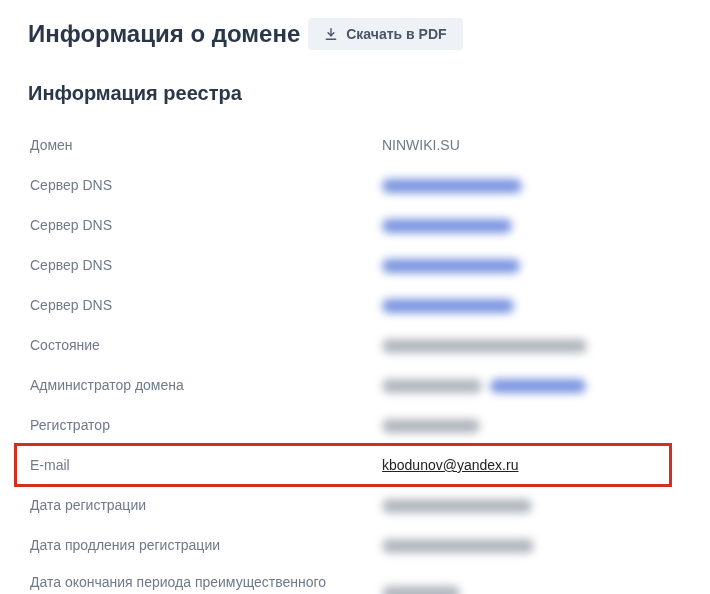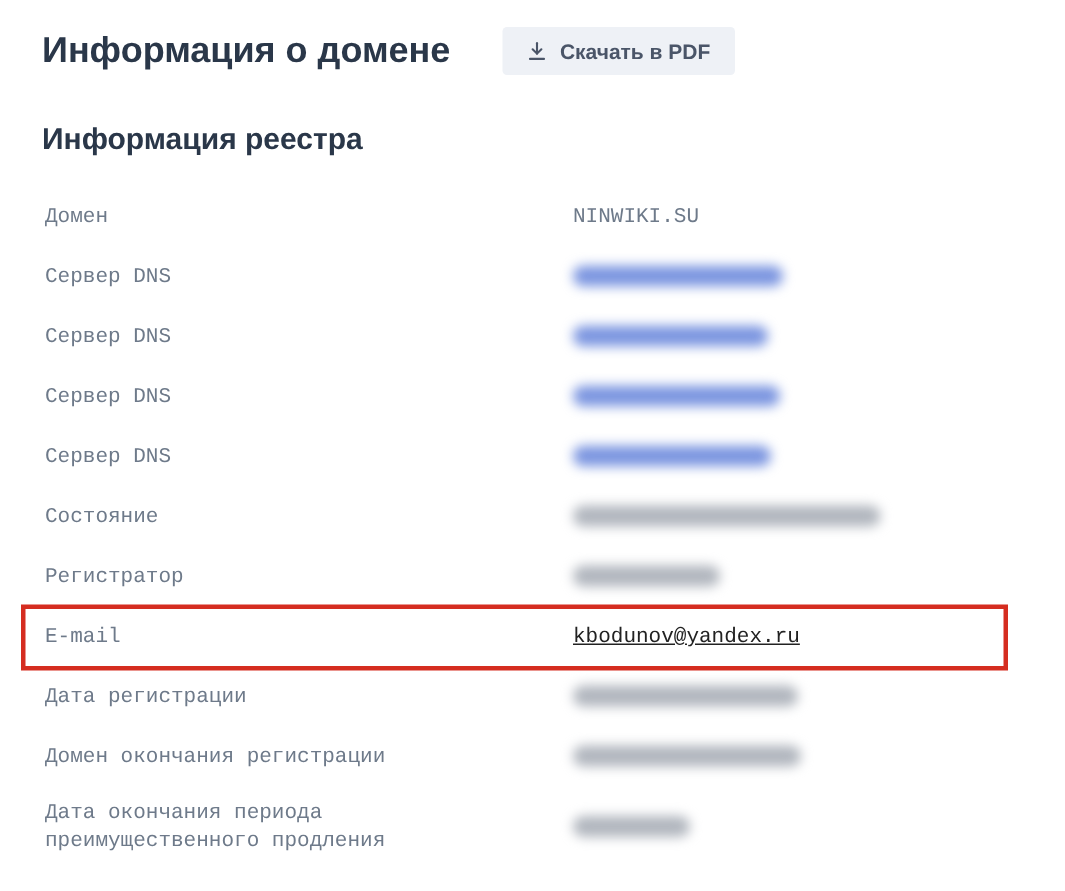--- a/index.html
+++ b/index.html
@@ -20,21 +20,21 @@
     height: 594px;
     background: #fff;
     font-family: Arial, Helvetica, sans-serif;
   }
   .page {
     padding: 18px 8px 0 28px;
   }
   .header-row {
     display: flex;
     align-items: center;
-    gap: 35px;
+    gap: 8px;
   }
   .page-title {
     font-size: 24px;
     font-weight: 700;
     color: var(--text-dark);
   }
   .pdf-btn {
     display: inline-flex;
     align-items: center;
     gap: 8px;
@@ -56,21 +56,20 @@
   }
   .info-list {
     margin-top: 20px;
     width: 100%;
   }
   .row {
     display: flex;
     align-items: center;
     min-height: 40px;
     position: relative;
-    font-family: Liberation Mono, monospace;
   }
   .row-label {
     width: 330px;
     flex: 0 0 330px;
     font-size: 14px;
     color: var(--text-grey);
     padding: 8px 0 8px 2px;
     line-height: 1.35;
   }
   .row-value {
@@ -162,20 +161,27 @@
       </div>
     </div>
 
     <div class="row">
       <div class="row-label">Состояние</div>
       <div class="row-value">
         <span class="blur blur-text" style="width:205px"></span>
       </div>
     </div>
 
+    <div class="row">
+      <div class="row-label">Администратор домена</div>
+      <div class="row-value">
+        <span class="blur blur-text" style="width:100px"></span>
+        <span class="blur blur-link u" style="width:96px; margin-left:4px"></span>
+      </div>
+    </div>
 
     <div class="row">
       <div class="row-label">Регистратор</div>
       <div class="row-value">
         <span class="blur blur-text" style="width:98px"></span>
       </div>
     </div>
 
     <div class="row">
       <div class="highlight-box"></div>
@@ -186,21 +192,21 @@
     </div>
 
     <div class="row">
       <div class="row-label">Дата регистрации</div>
       <div class="row-value">
         <span class="blur blur-text" style="width:150px"></span>
       </div>
     </div>
 
     <div class="row">
-      <div class="row-label">Домен окончания регистрации</div>
+      <div class="row-label">Дата продления регистрации</div>
       <div class="row-value">
         <span class="blur blur-text" style="width:152px"></span>
       </div>
     </div>
 
     <div class="row">
       <div class="row-label">Дата окончания периода преимущественного продления</div>
       <div class="row-value">
         <span class="blur blur-text" style="width:78px"></span>
       </div>

